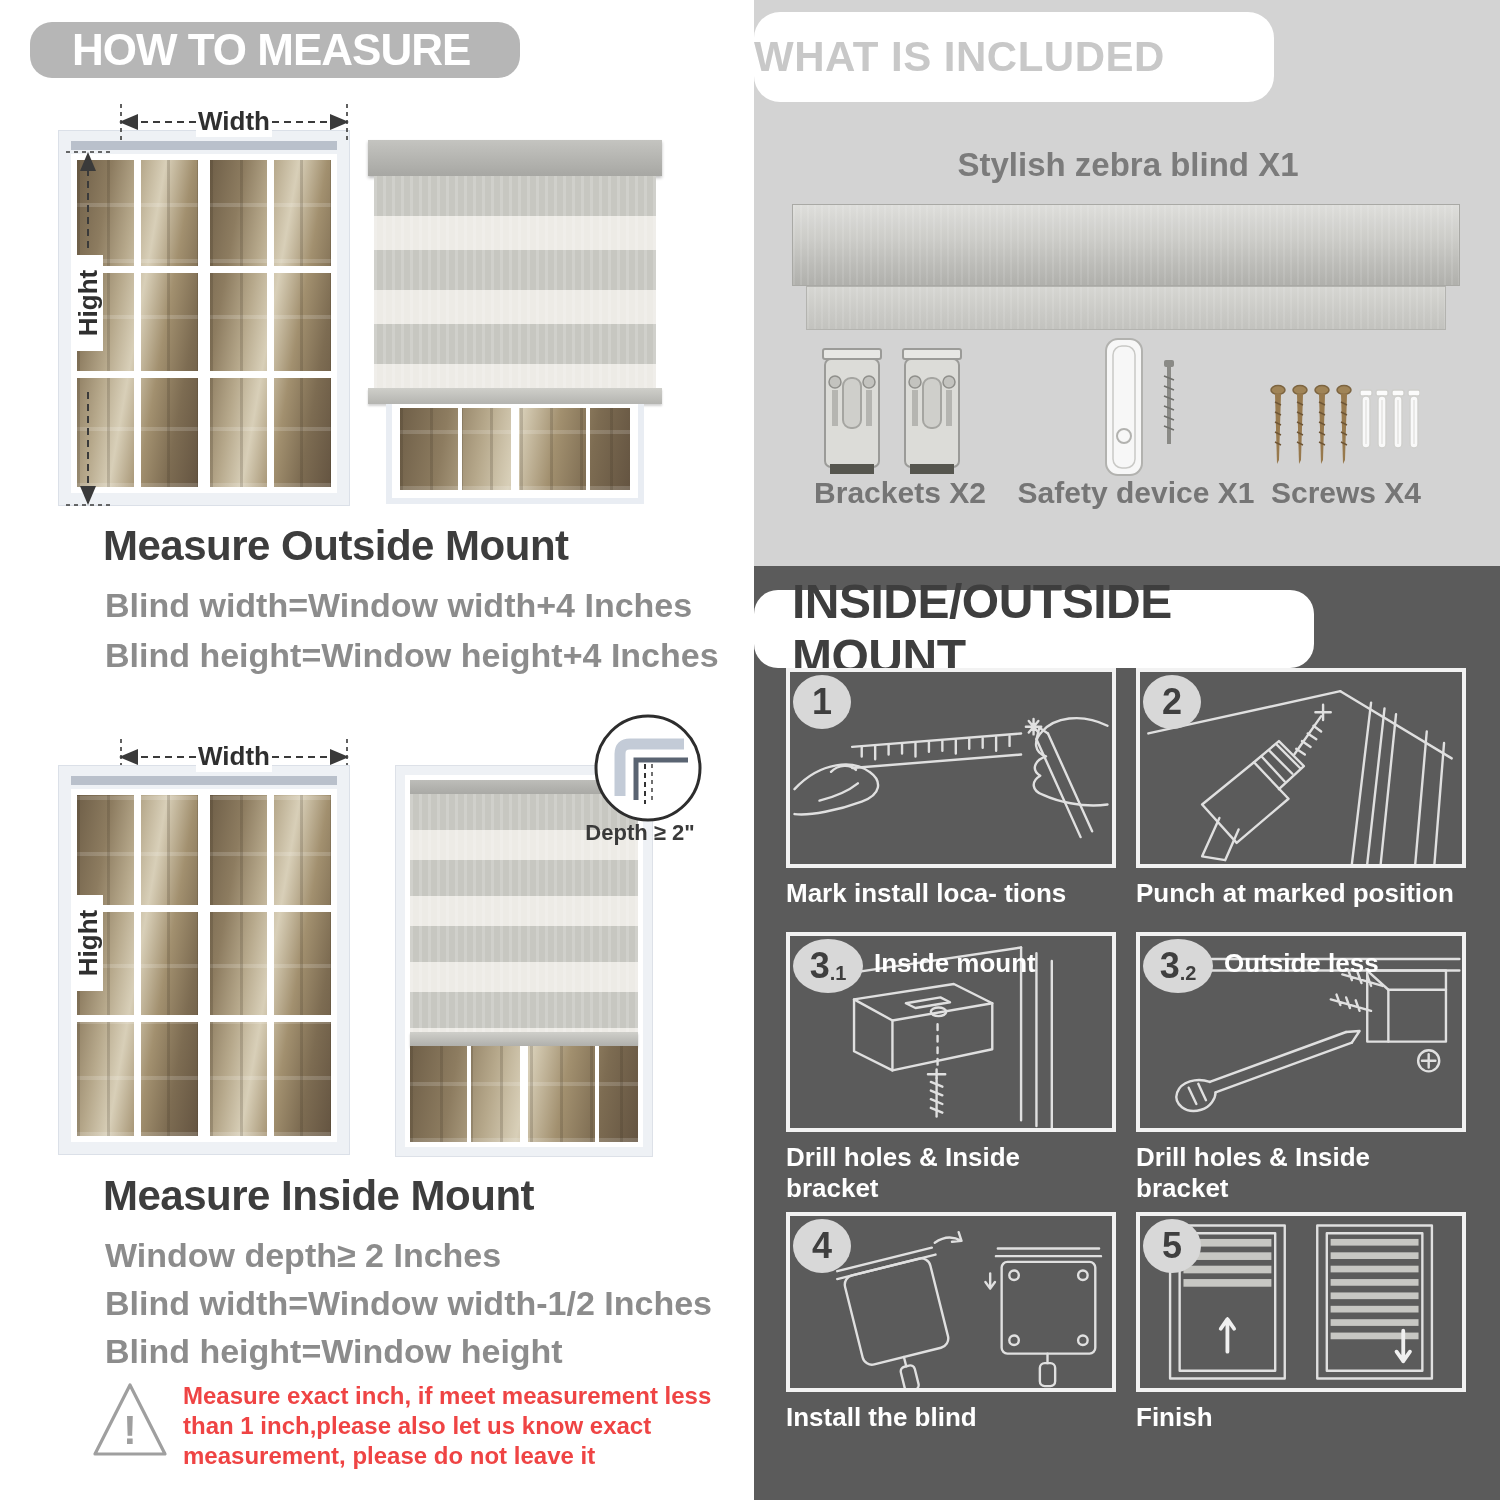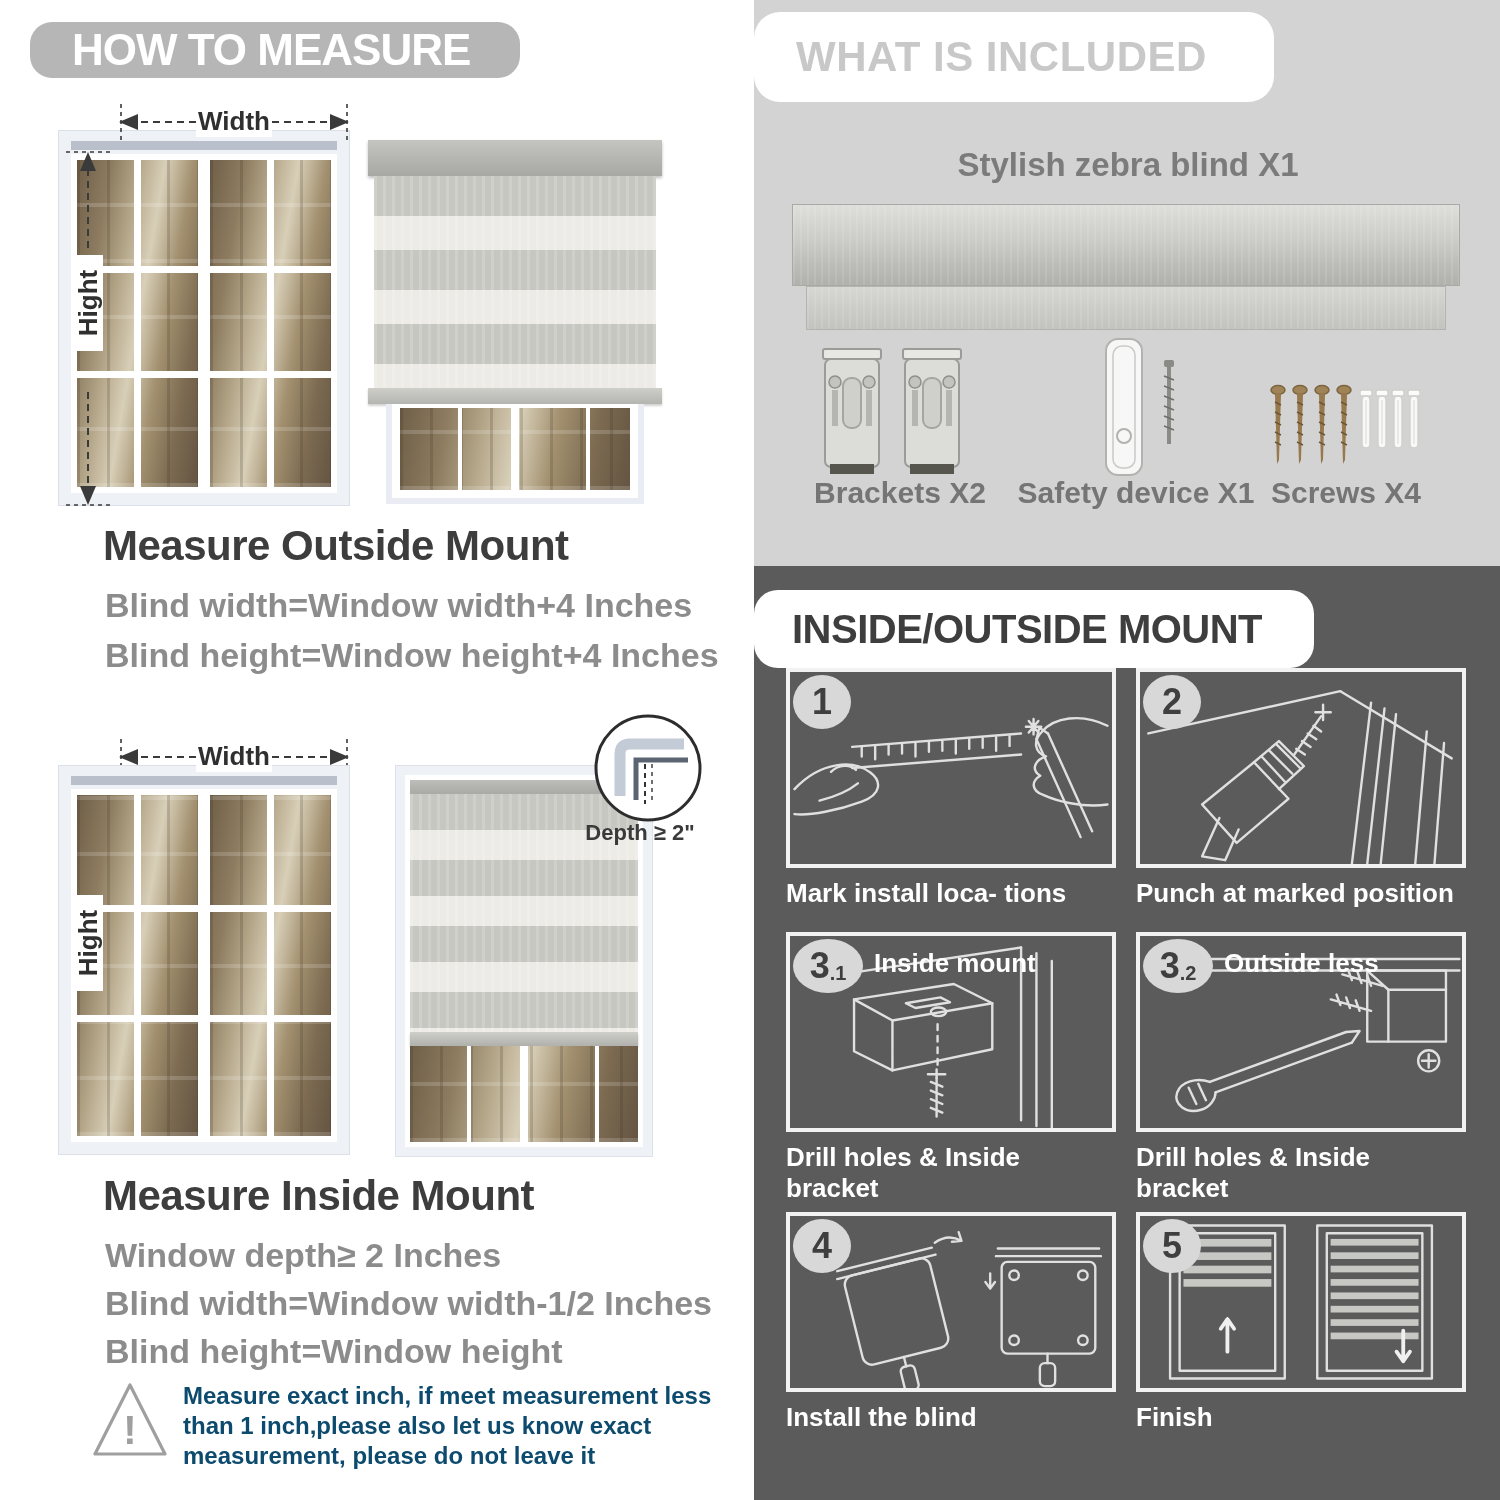--- a/index.html
+++ b/index.html
@@ -68,42 +68,42 @@
   .wlab{width:76px;left:196px;}
   .wlab1{top:106px;} .wlab2{top:741px;}
   .hlab{width:96px;height:30px;transform:rotate(-90deg);transform-origin:center;left:40px;line-height:30px;}
   .hlab1{top:288px;} .hlab2{top:928px;}
 
   .measure-title{font-size:42px;font-weight:700;color:#3d3d3d;letter-spacing:-0.5px;}
   .t1{left:103px;top:522px;} .t2{left:103px;top:1172px;}
   .measure-line{font-size:34px;font-weight:700;color:#8c8c8c;}
   .depth-label{left:580px;top:820px;width:120px;text-align:center;font-size:22px;font-weight:700;color:#3a3a3a;}
 
-  .warn-line{left:183px;font-size:24px;font-weight:700;color:#0c4a6e;}
+  .warn-line{left:183px;font-size:24px;font-weight:700;color:#ef4444;}
 
   
   .right-light{left:754px;top:0;width:746px;height:566px;background:#d3d3d3;}
   .right-dark{left:754px;top:566px;width:746px;height:934px;background:#5b5b5b;}
 
   .hdr-included{left:754px;top:12px;width:520px;height:90px;background:#ffffff;border-radius:26px;
     display:flex;align-items:center;}
-  .hdr-included span{margin-left:42px;font-size:42px;font-weight:700;color:#c8c8c8;letter-spacing:0.5px;}
+  .hdr-included span{font-size:42px;font-weight:700;color:#c8c8c8;letter-spacing:0.5px;}
 
   .blind-label{left:854px;top:146px;width:548px;text-align:center;font-size:33px;font-weight:700;color:#7b7b7b;}
   .headrail-main{left:792px;top:204px;width:668px;height:82px;border:1px solid #a9a9a5;box-sizing:border-box;
     background-image:repeating-linear-gradient(90deg, rgba(255,255,255,.10) 0 2px, rgba(0,0,0,0) 2px 7px),
       linear-gradient(180deg,#dedeDB 0%,#cbcbc7 45%,#bdbdb9 72%,#b0b0ac 100%);}
   .headrail-lip{left:806px;top:286px;width:640px;height:44px;border:1px solid #b3b3af;box-sizing:border-box;
     background-image:repeating-linear-gradient(90deg, rgba(255,255,255,.10) 0 2px, rgba(0,0,0,0) 2px 7px),
       linear-gradient(180deg,#d6d6d2,#c2c2be);}
   .item-label{top:476px;text-align:center;font-size:30px;font-weight:700;color:#757575;}
 
   .hdr-mount{left:754px;top:590px;width:560px;height:78px;background:#ffffff;border-radius:24px;
     display:flex;align-items:center;}
-  .hdr-mount span{margin-left:38px;font-size:40px;font-weight:700;color:#3e3e3e;letter-spacing:-0.5px;}
+  .hdr-mount span{margin-left:38px;font-size:48px;font-weight:700;color:#3e3e3e;letter-spacing:-0.5px;}
 
   .step{width:330px;}
   .panel{position:relative;width:330px;border:4px solid #f2f2f2;box-sizing:border-box;background:#5b5b5b;}
   .p200{height:200px;} .p180{height:180px;}
   .badge{position:absolute;top:3px;left:3px;height:54px;background:#d8d8d8;border-radius:50%;
     display:flex;align-items:center;justify-content:center;color:#3f3f3f;}
   .badge .n{font-size:36px;font-weight:700;}
   .badge .sub{font-size:20px;font-weight:700;margin-top:14px;}
   .bw58{width:58px;} .bw70{width:70px;}
   .step-title{position:absolute;left:84px;top:12px;font-size:26px;font-weight:700;color:#ffffff;}

